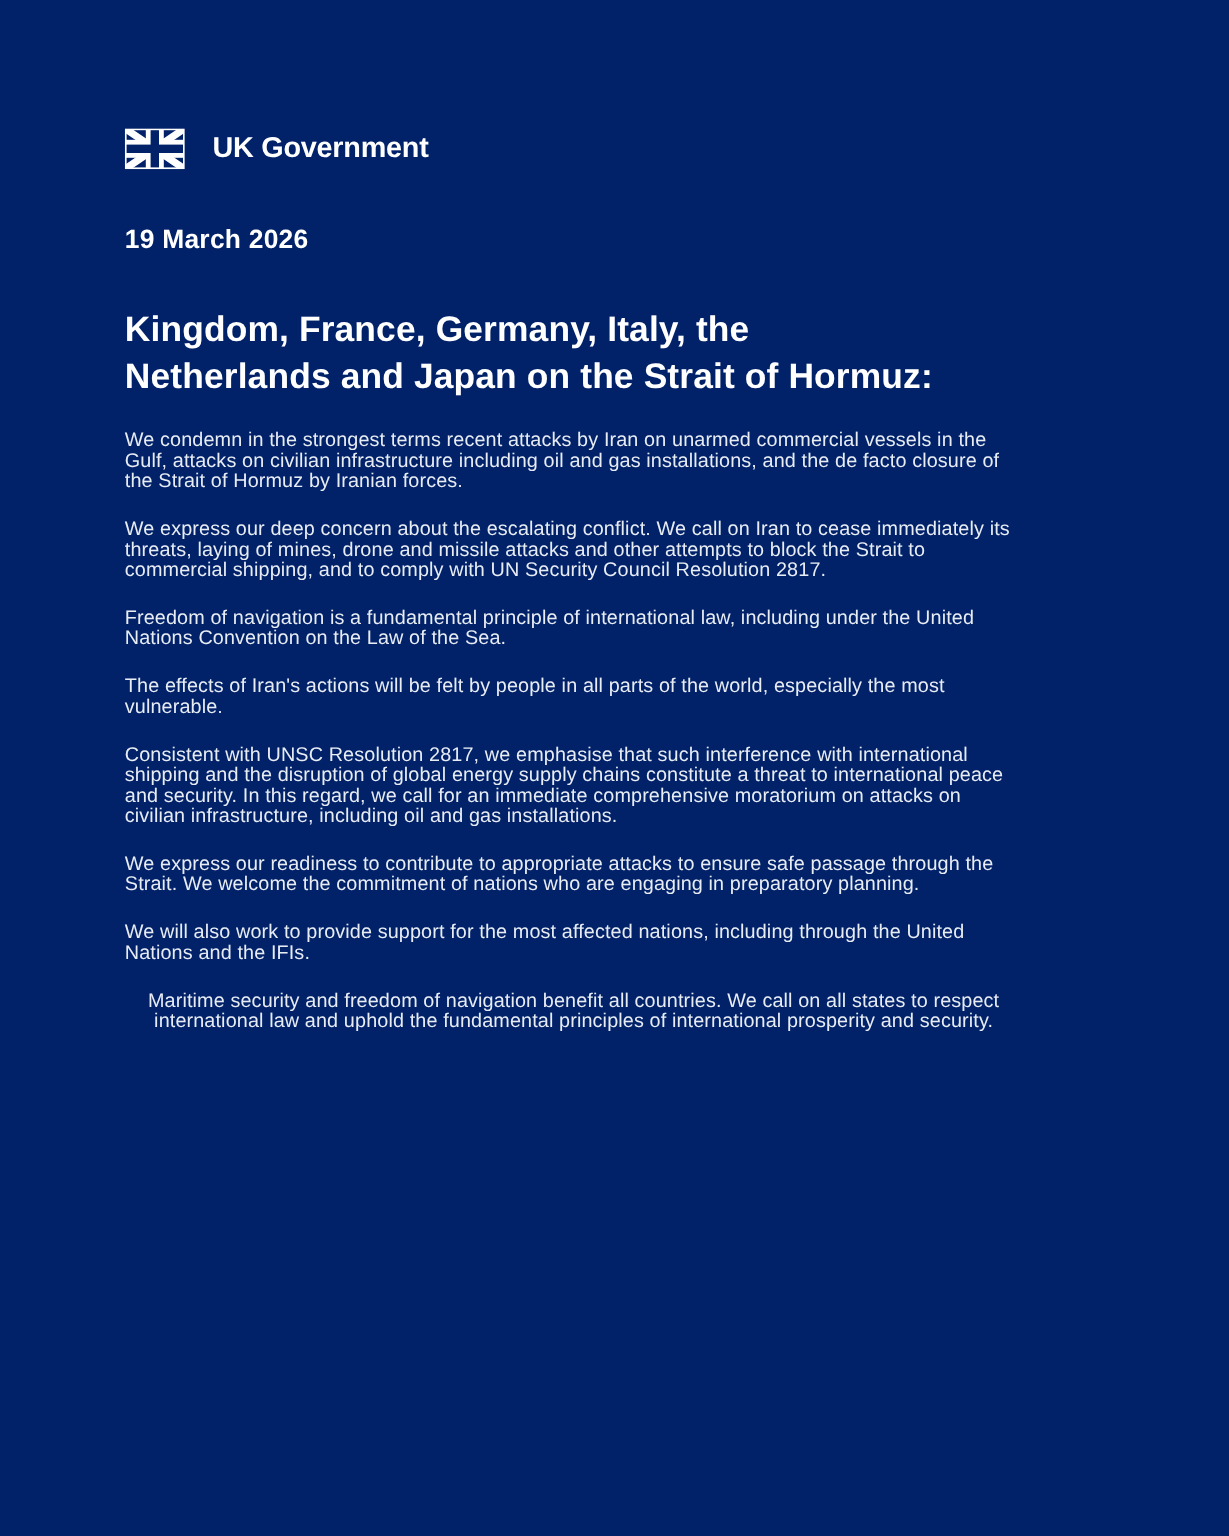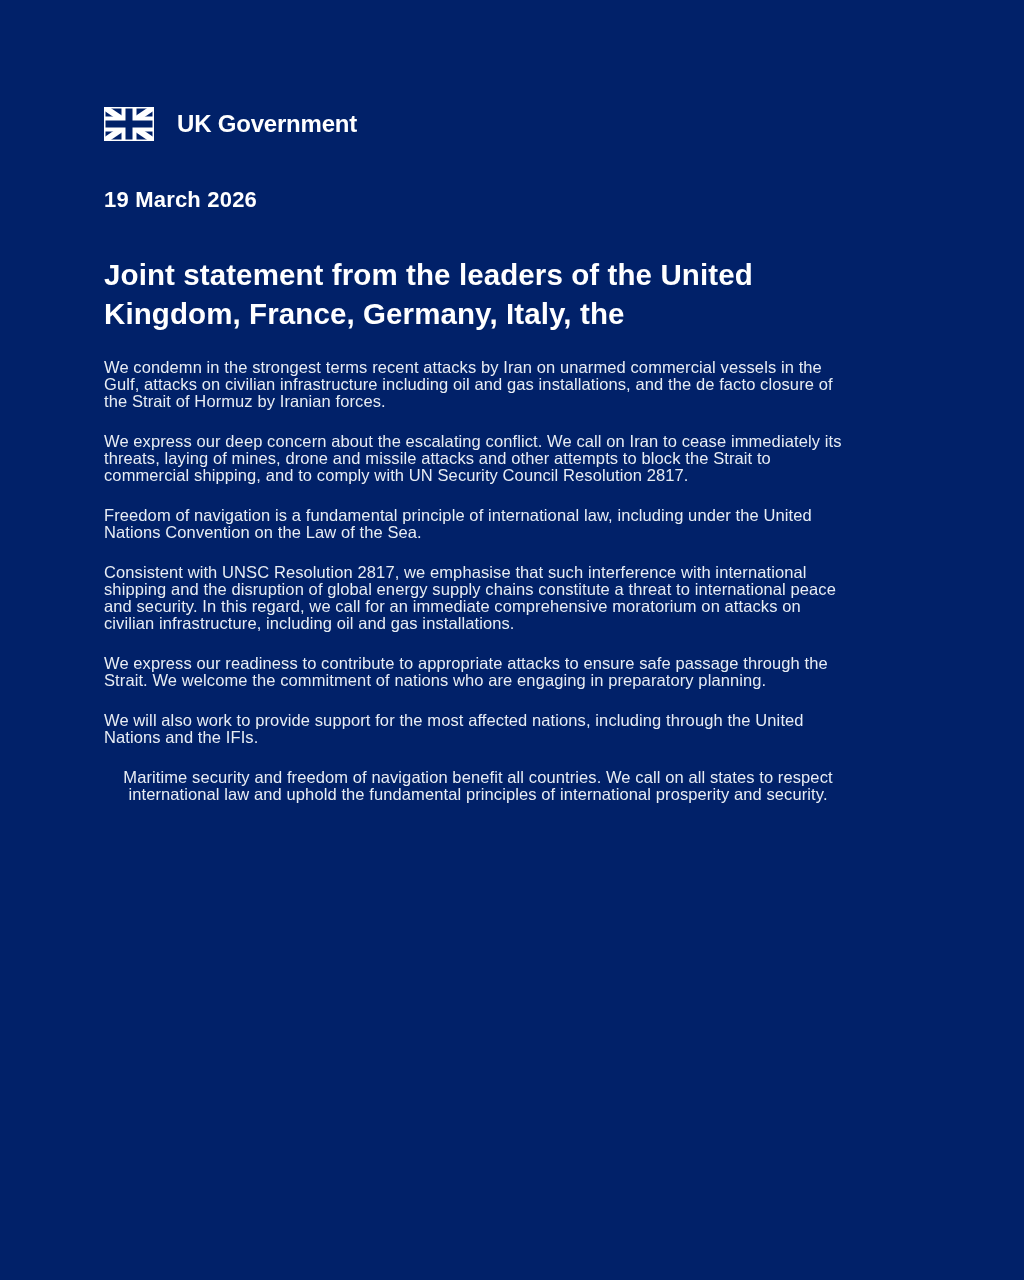--- a/index.html
+++ b/index.html
@@ -89,28 +89,29 @@
           </g>
           <rect x="0.75" y="0.75" width="48.5" height="32.5" fill="none" stroke="#ffffff" stroke-width="1.5"></rect>
         </svg>
       </span>
       <span class="logo-text">UK Government</span>
     </div>
 
     <div class="date">19 March 2026</div>
 
     <h1 class="title">
-      <div>Joint statement from the leaders of the United</div>
       <div>Kingdom, France, Germany, Italy, the</div>
+      <div>Netherlands and Japan on the Strait of Hormuz:</div>
     </h1>
 
     <div class="body-copy">
       <p>We condemn in the strongest terms recent attacks by Iran on unarmed commercial vessels in the Gulf, attacks on civilian infrastructure including oil and gas installations, and the de facto closure of the Strait of Hormuz by Iranian forces.</p>
       <p>We express our deep concern about the escalating conflict. We call on Iran to cease immediately its threats, laying of mines, drone and missile attacks and other attempts to block the Strait to commercial shipping, and to comply with UN Security Council Resolution 2817.</p>
       <p>Freedom of navigation is a fundamental principle of international law, including under the United Nations Convention on the Law of the Sea.</p>
+      <p>The effects of Iran's actions will be felt by people in all parts of the world, especially the most vulnerable.</p>
       <p>Consistent with UNSC Resolution 2817, we emphasise that such interference with international shipping and the disruption of global energy supply chains constitute a threat to international peace and security. In this regard, we call for an immediate comprehensive moratorium on attacks on civilian infrastructure, including oil and gas installations.</p>
       <p>We express our readiness to contribute to appropriate attacks to ensure safe passage through the Strait. We welcome the commitment of nations who are engaging in preparatory planning.</p>
       <p>We will also work to provide support for the most affected nations, including through the United Nations and the IFIs.</p>
       <p>Maritime security and freedom of navigation benefit all countries. We call on all states to respect international law and uphold the fundamental principles of international prosperity and security.</p>
     </div>
 
   </div>
 </div>
 
 </body></html>

